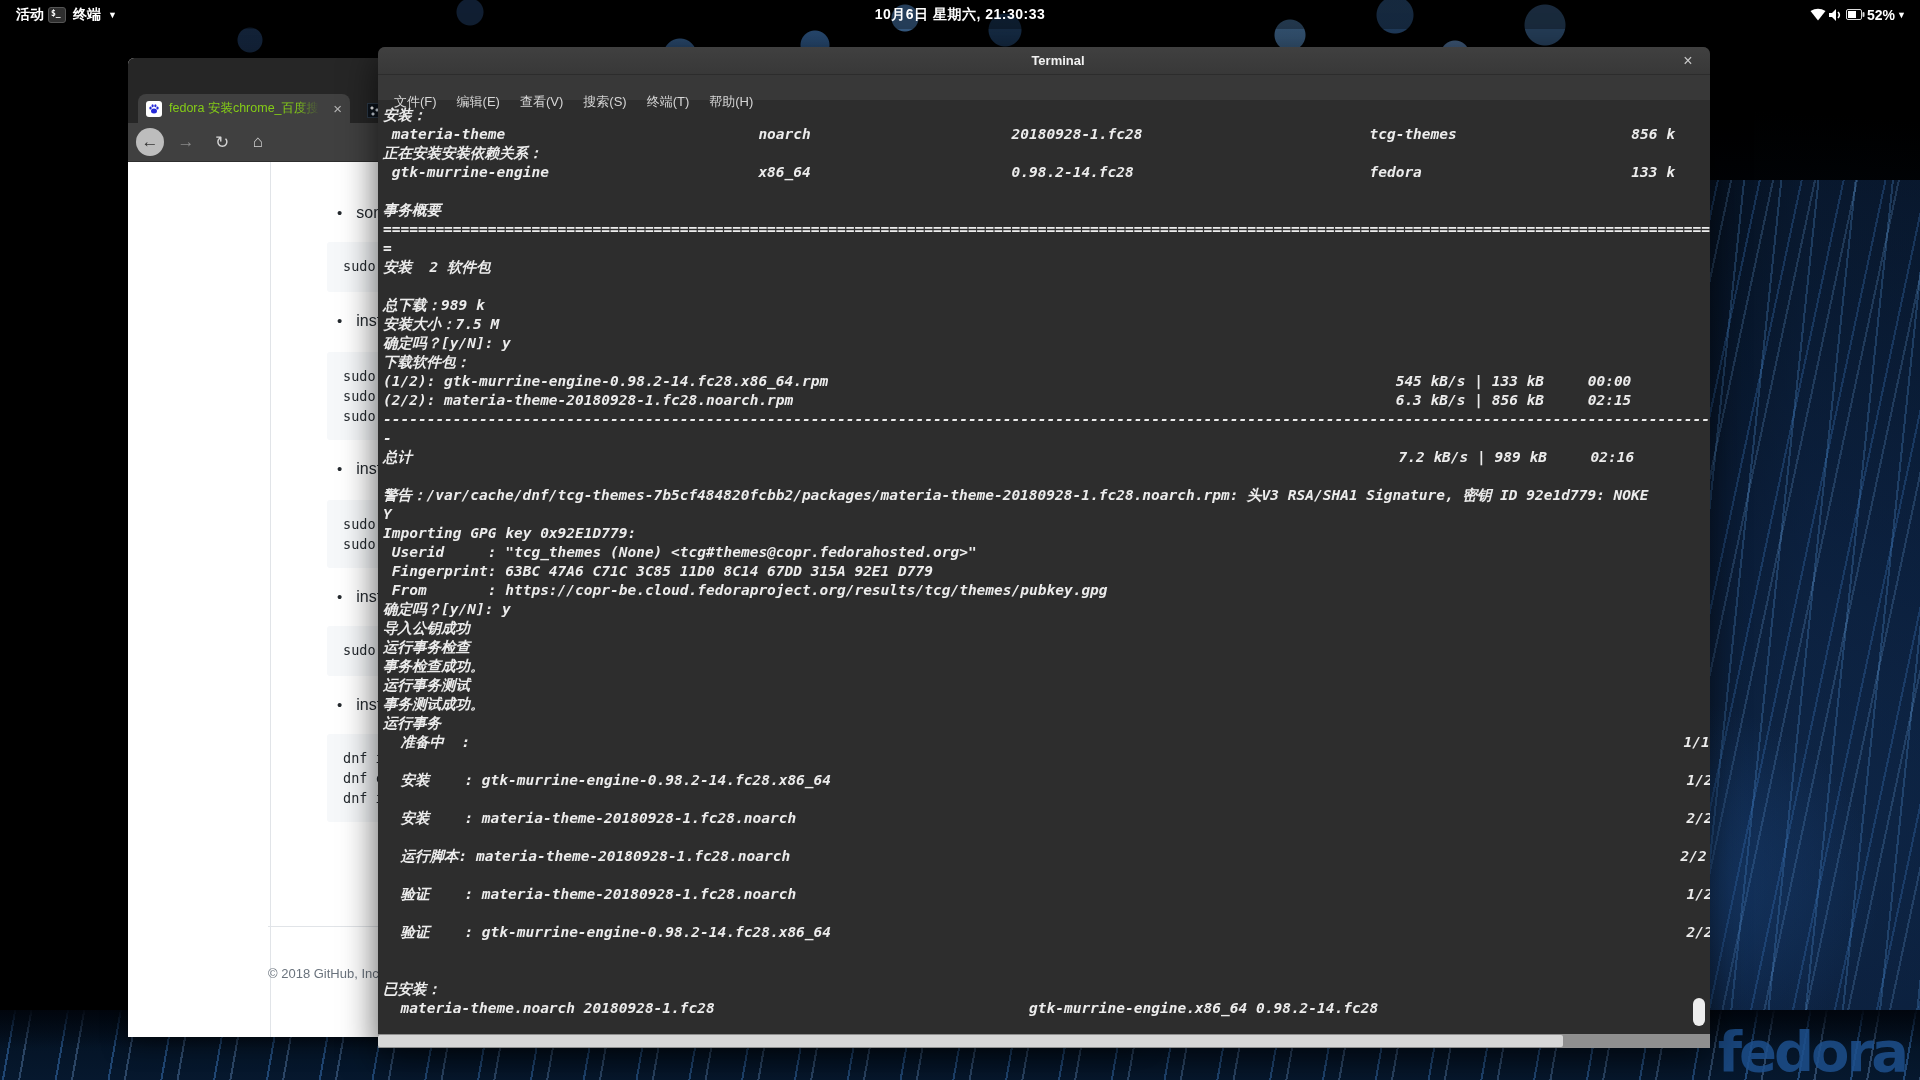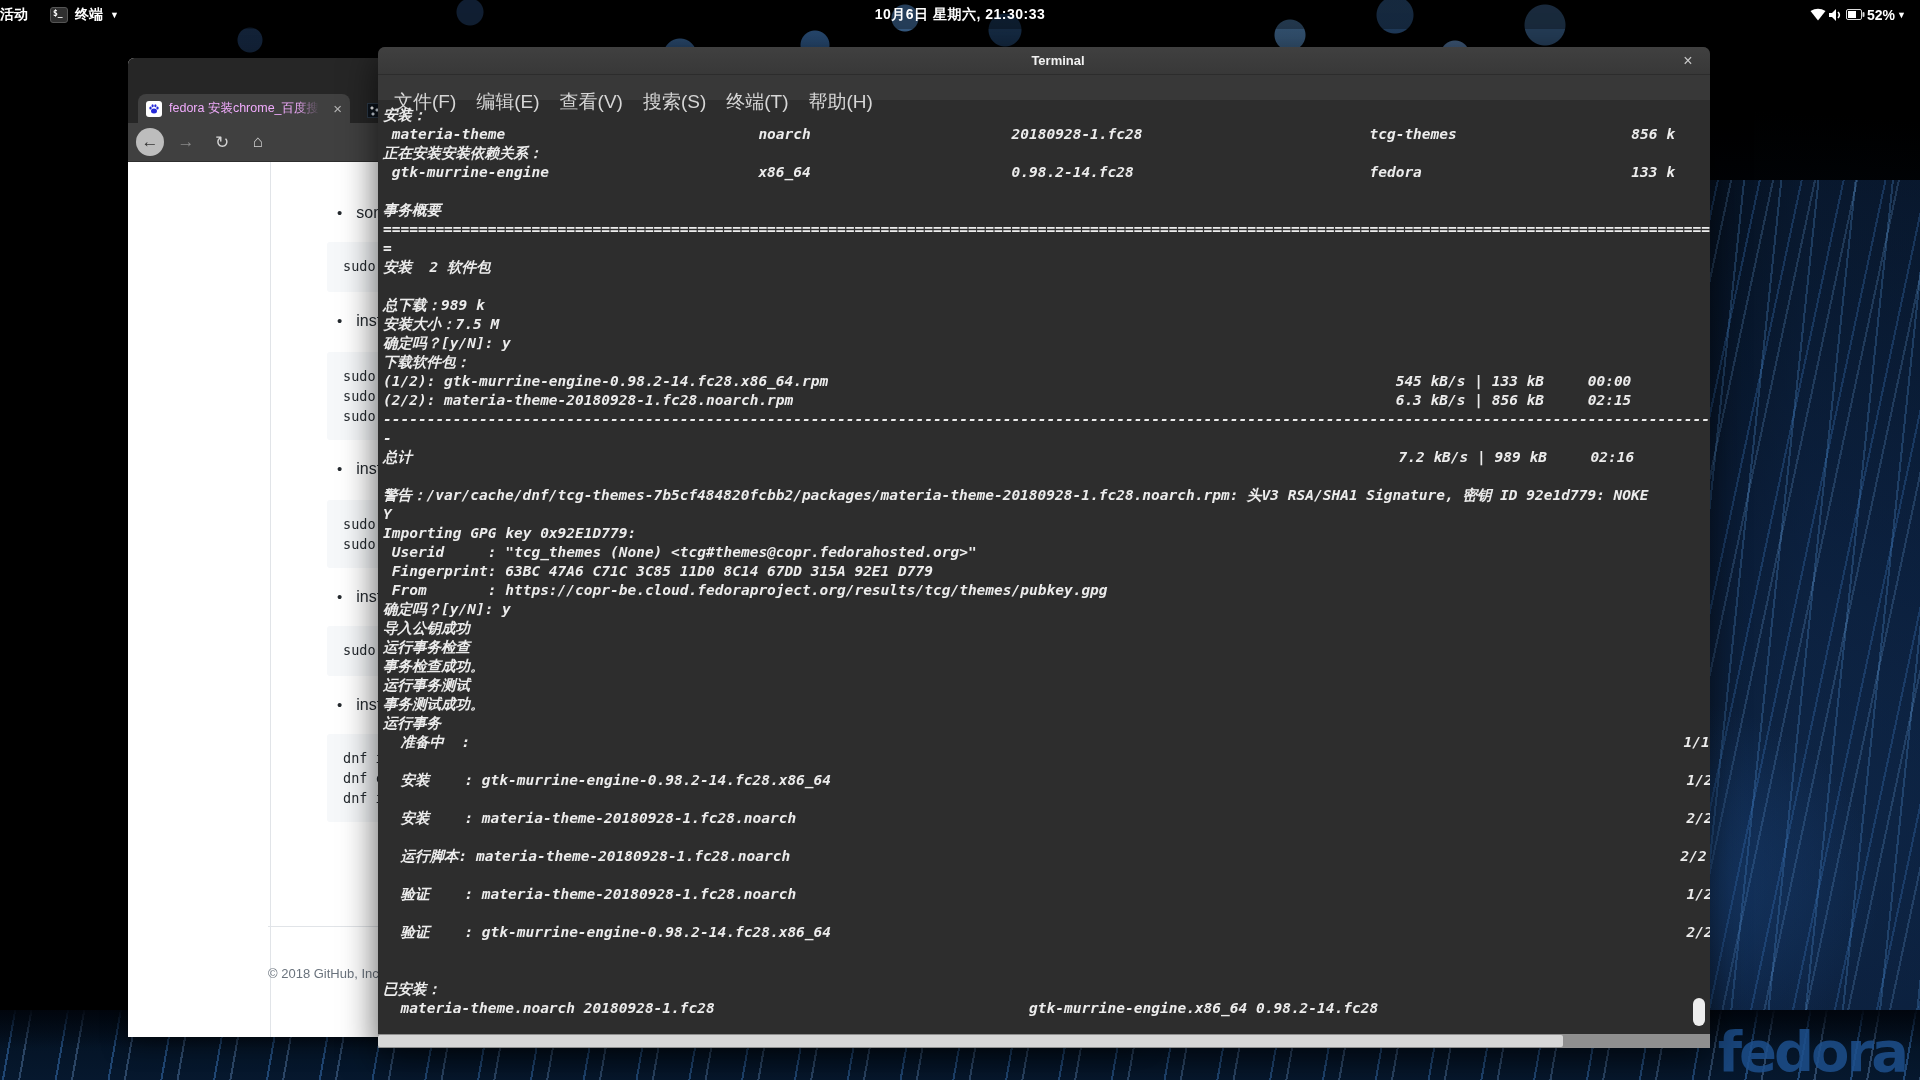--- a/index.html
+++ b/index.html
@@ -34,39 +34,39 @@
       repeating-linear-gradient(100deg, transparent 0 14px, rgba(70,140,220,.40) 14px 16px, transparent 16px 30px, rgba(140,190,250,.28) 30px 32px, transparent 32px 52px),
       linear-gradient(180deg, #03101f 0%, #06182e 100%); }
   .wp-glow { position:absolute; right:40px; bottom:0; width:420px; height:380px;
     background: radial-gradient(closest-side, rgba(40,100,180,.35), transparent); }
   .fedora-logo { position:absolute; right:14px; bottom:-4px; font-family:"DejaVu Sans", sans-serif;
     font-weight:bold; font-size:56px; letter-spacing:-3px; color:#1d4f8c; opacity:.85; }
 
   
   .top-bar { position:absolute; left:0; top:0; width:1920px; height:29px;
     background:rgba(0,0,0,.30); color:#fff; font-size:14px; font-weight:bold; display:flex; align-items:center; }
-  .tb-left { display:flex; align-items:center; gap:22px; padding-left:0; }
+  .tb-left { display:flex; align-items:center; gap:4px; padding-left:16px; }
   .tb-activities { cursor:default; }
   .tb-appmenu { display:flex; align-items:center; gap:7px; }
   .tb-appicon { width:18px; height:16px; background:#2f2f2f; border:1px solid #555; border-radius:3px;
     color:#fff; font-size:8px; font-family:"DejaVu Sans Mono", monospace; display:flex; align-items:flex-start; justify-content:flex-start; padding:1px 2px; }
   .tb-caret { font-size:9px; color:#fff; }
   .tb-clock { position:absolute; left:0; right:0; text-align:center; letter-spacing:.5px; }
   .tb-right { margin-left:auto; display:flex; align-items:center; gap:2px; padding-right:14px; z-index:2; }
   .tb-right svg { display:block; }
   .tb-batt-label { font-weight:bold; }
 
   
   .browser { position:absolute; left:128px; top:58px; width:1010px; height:979px;
     border-radius:6px 6px 0 0; overflow:hidden; box-shadow:0 6px 24px rgba(0,0,0,.55); background:#fff; }
   .br-frame { position:absolute; left:0; top:0; right:0; height:34px; background:#262626; }
   .br-tabbar { position:absolute; left:0; top:34px; right:0; height:31px; background:#262626; }
   .br-tab { position:absolute; left:10px; top:2px; width:212px; height:29px; background:#404040;
     border-radius:8px 8px 0 0; display:flex; align-items:center; padding:0 8px; gap:7px; }
-  .br-tab-title { color:#f0abfc; font-size:12.5px; white-space:nowrap; overflow:hidden; width:150px;
+  .br-tab-title { color:#84cc16; font-size:12.5px; white-space:nowrap; overflow:hidden; width:150px;
     -webkit-mask-image:linear-gradient(90deg,#000 85%,transparent); mask-image:linear-gradient(90deg,#000 85%,transparent); }
   .br-tab-close { color:#b5b5b5; font-size:15px; line-height:15px; margin-left:auto; }
   .favicon-baidu { width:16px; height:16px; border-radius:3px; background:#fff; display:flex; align-items:center; justify-content:center; flex:0 0 16px; }
   .br-tab2 { position:absolute; left:232px; top:8px; width:30px; height:21px; display:flex; align-items:center; padding-left:7px; }
   .favicon-dark { width:15px; height:15px; background:#0d141c; border:1px solid #2c3a48; background-image:
       radial-gradient(circle at 4px 4px, #fff 0 1px, transparent 2px),
       radial-gradient(circle at 9px 6px, #cfd8e3 0 1px, transparent 2px),
       radial-gradient(circle at 5px 10px, #cfd8e3 0 1px, transparent 2px); }
   .br-toolbar { position:absolute; left:0; top:65px; right:0; height:39px; background:#404040;
     display:flex; align-items:center; gap:8px; padding-left:8px; border-bottom:1px solid #2e2e2e; }
@@ -86,21 +86,21 @@
 
   
   .terminal { position:absolute; left:378px; top:47px; width:1332px; height:1001px;
     background:#2d2d2d; border-radius:7px 7px 0 0; box-shadow:0 10px 36px rgba(0,0,0,.65); overflow:hidden; }
   .t-titlebar { position:relative; height:28px; background:linear-gradient(#404040,#383838);
     border-bottom:1px solid #2c2c2c; display:flex; align-items:center; justify-content:center;padding-left:28px; }
   .t-title { color:#f1f1f1; font-size:13px; font-weight:bold; }
   .t-close { position:absolute; right:12px; top:4px; width:20px; height:20px; color:#c9c9c9;
     font-size:16px; line-height:20px; text-align:center; }
   .t-menubar { height:25px; background:#383838; display:flex; align-items:center; padding-left:6px; }
-  .t-menu-item { color:#d6d6d6; font-size:19px; padding:0 10px;margin-top:28px; }
+  .t-menu-item { color:#d6d6d6; font-size:13px; padding:0 10px;margin-top:28px; }
   .t-body { position:absolute; left:0; top:54px; right:0; bottom:14px; overflow:hidden; }
   .t-body pre { margin:0; padding:5px 4px 0 5px; font-family:"DejaVu Sans Mono", monospace;
     font-style:italic; font-weight:bold; font-size:14.5px; line-height:19px; color:#ececec; white-space:pre; }
   .t-vscroll { position:absolute; right:5px; bottom:22px; width:12px; height:28px; background:#ededed; border-radius:6px; }
   .t-hscroll { position:absolute; left:0; right:0; bottom:0; height:14px; background:#8f8f8f; }
   .t-hscroll-thumb { position:absolute; left:0; top:1px; bottom:1px; width:89%; background:#d7d7d7; border-radius:2px; }
 </style>
 </head>
 <body>
 

